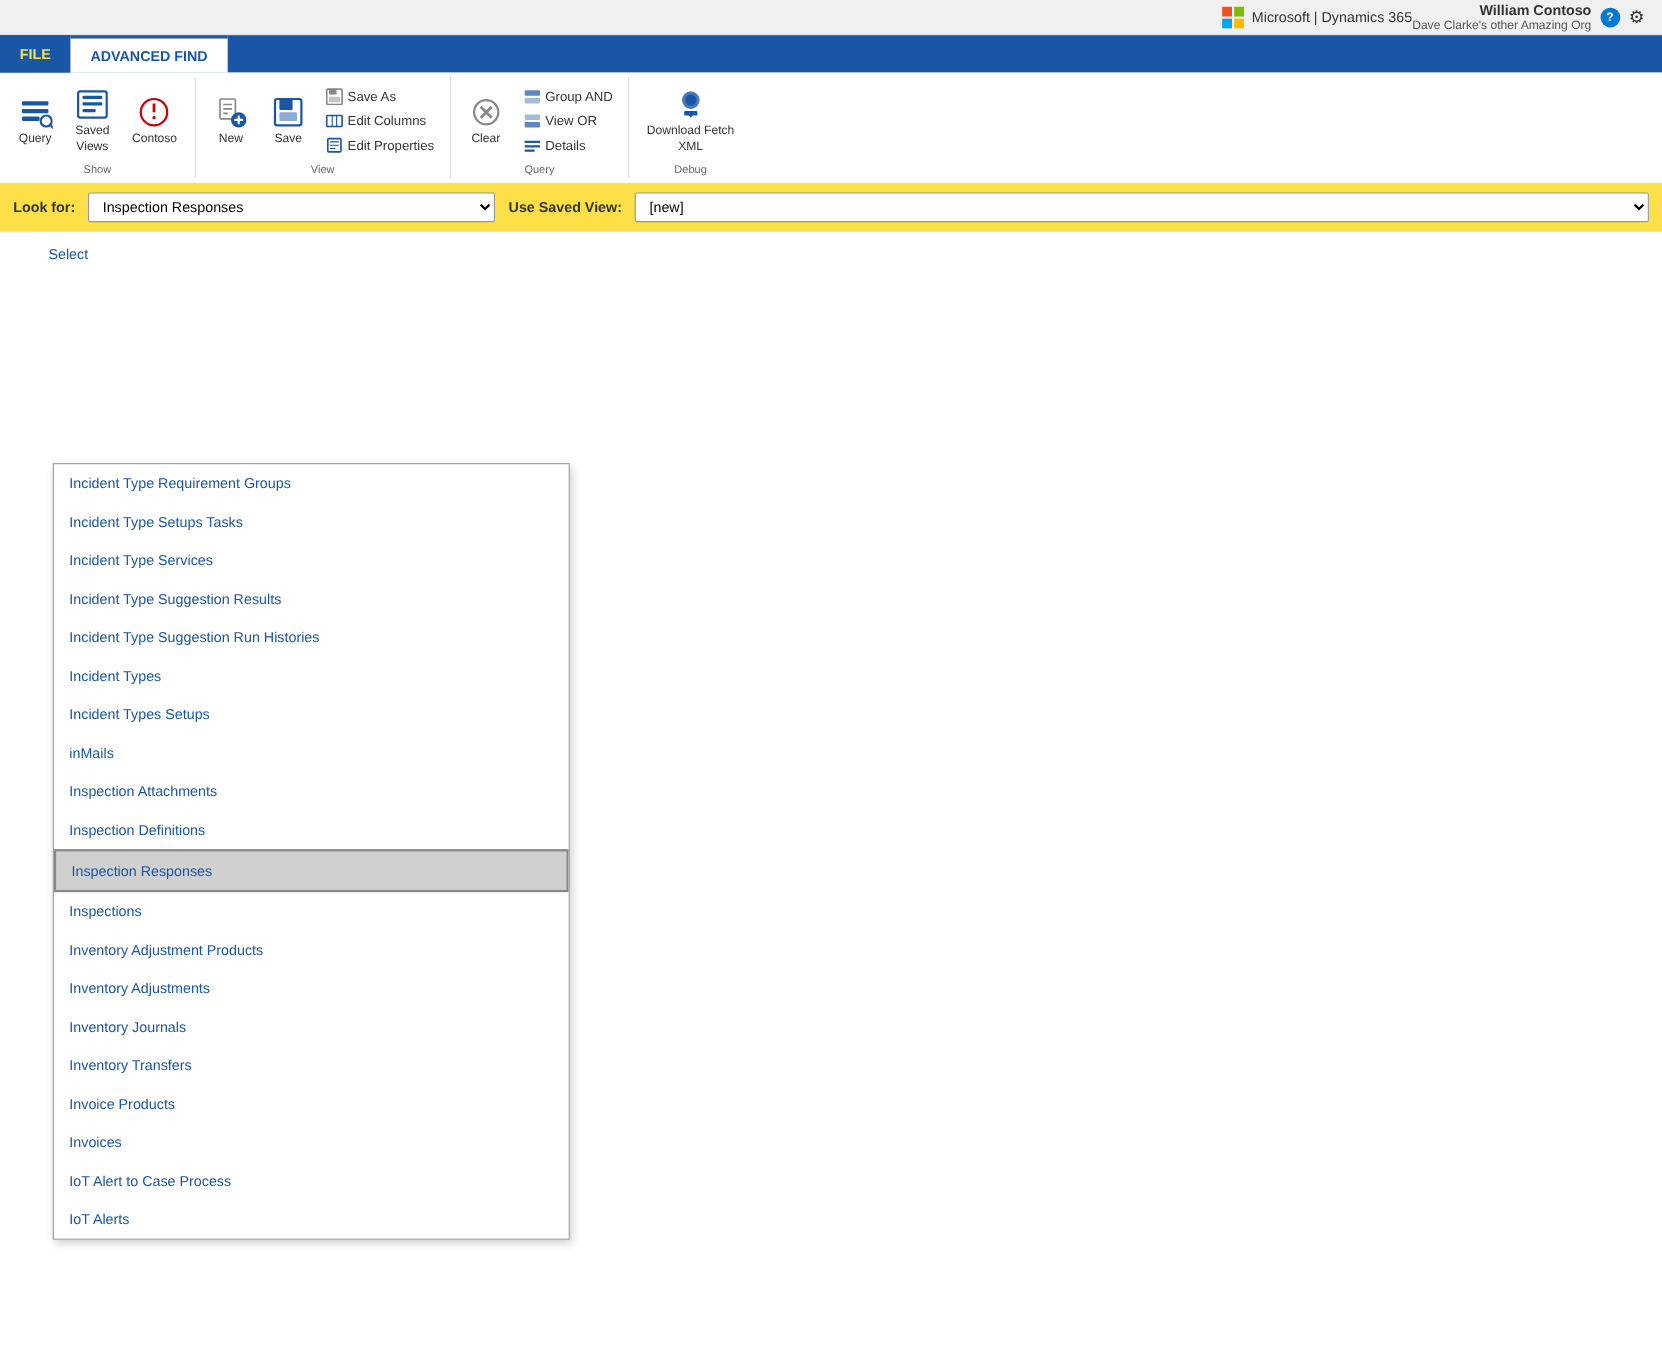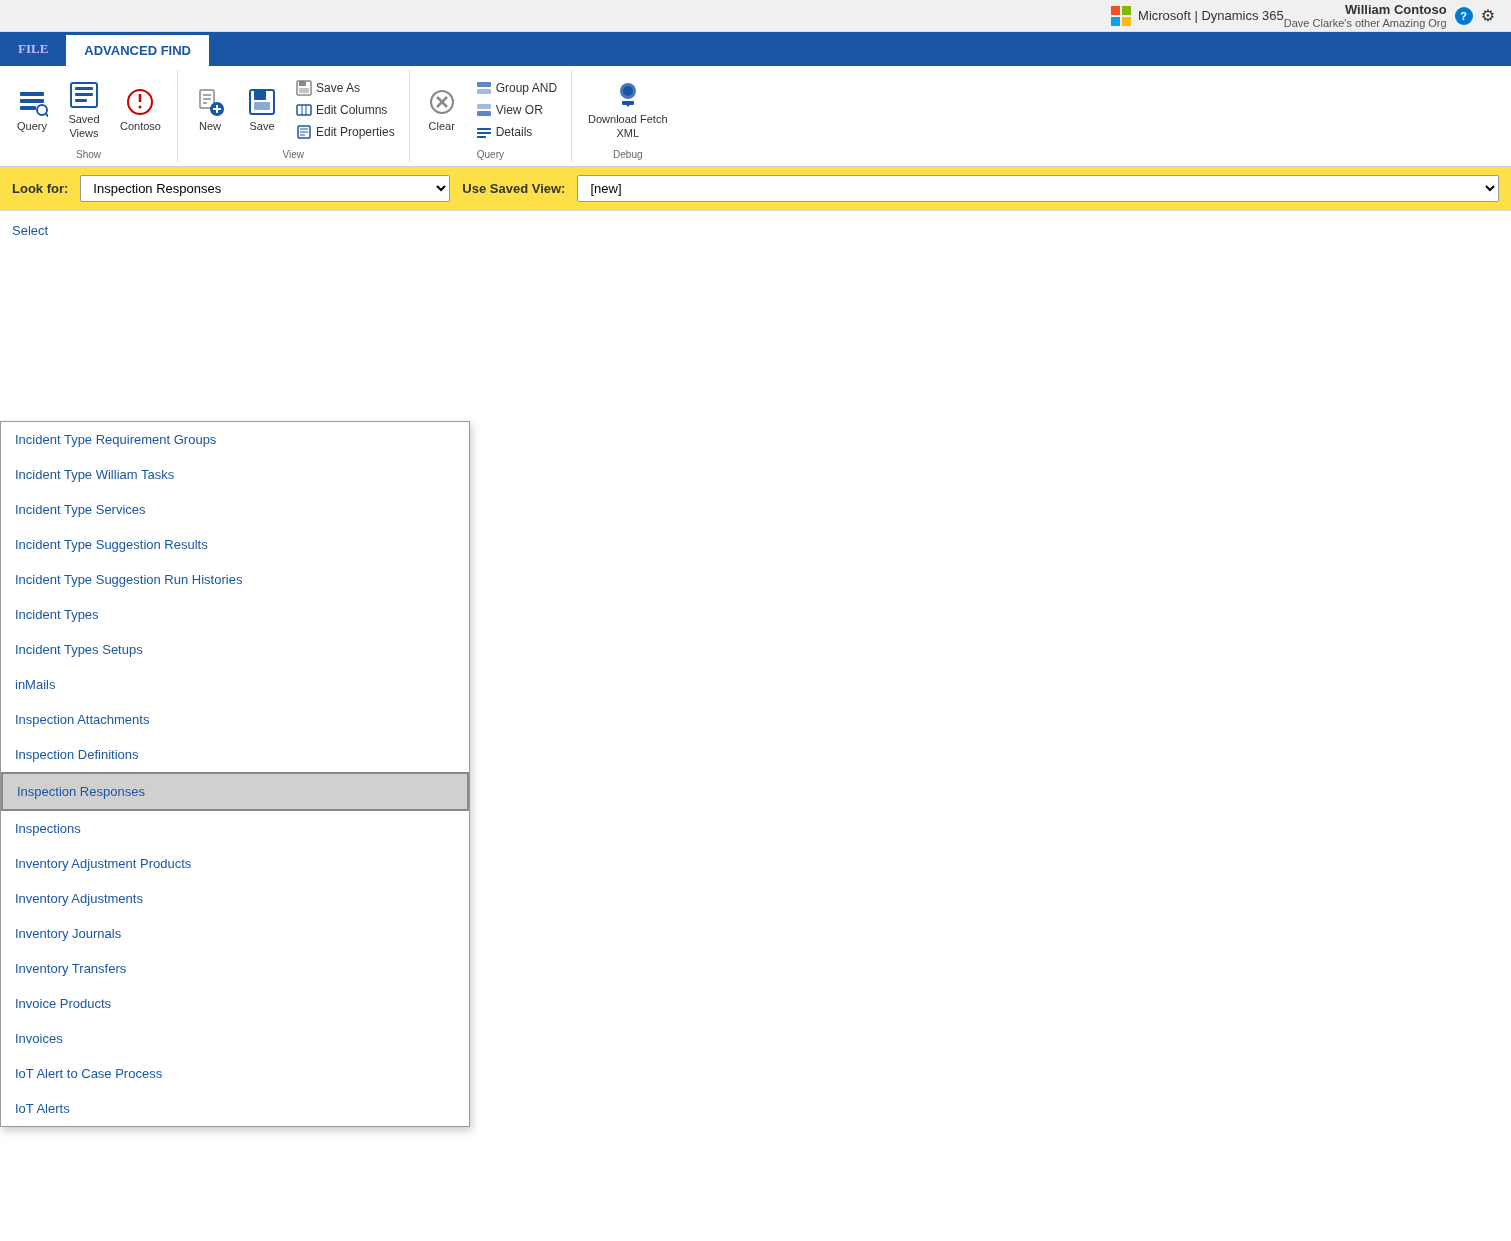--- a/index.html
+++ b/index.html
@@ -51,27 +51,26 @@
       border-bottom: 1px solid #ccc;
     }
     .ribbon-tabs {
       display: flex;
       align-items: center;
       background: #1a56a6;
       height: 34px;
     }
     .ribbon-tab-file {
       background: #1a56a6;
-      color: #c4b5fd;
+      color: #fde047;
       padding: 0 18px;
       height: 100%;
       display: flex; align-items: center;
       font-size: 13px; font-weight: 600;
       cursor: pointer;
-      font-family: Liberation Serif, serif;
     }
     .ribbon-tab-active {
       background: #fff;
       color: #1a56a6;
       padding: 0 18px;
       height: 100%;
       display: flex; align-items: center;
       font-size: 13px; font-weight: 600;
       border-top: 3px solid #1a56a6;
       cursor: pointer;
@@ -187,33 +186,34 @@
       border-radius: 2px;
       background: #fff;
     }
 
     
     .main-content {
       display: flex;
       flex-direction: column;
       padding: 12px;
       background: #fff;
+      margin-left: 32px;
     }
     .select-link {
       color: #1a56a6;
       text-decoration: none;
       font-size: 13px;
       cursor: pointer;
     }
 
     
     .dropdown-overlay {
       position: absolute;
       top: 210px;
-      left: 0;
+      left: 16px;
       width: 470px;
       background: #fff;
       border: 1px solid #999;
       box-shadow: 2px 4px 8px rgba(0,0,0,0.2);
       z-index: 100;
       max-height: 760px;
       overflow: hidden;
       display: flex;
       flex-direction: column;
     }
@@ -469,21 +469,21 @@
   <label class="savedview-label">Use Saved View:</label>
   <select class="savedview-select"><option value="[new]">[new]</option></select>
 </div>
 
 <div class="main-content" style="position:relative;">
   <a class="select-link">Select</a>
 
   <div class="dropdown-overlay">
     <div class="dropdown-list" id="dropdown-list">
     <div class="dropdown-item">Incident Type Requirement Groups</div>
-        <div class="dropdown-item">Incident Type William Tasks</div>
+        <div class="dropdown-item">Incident Type Setups Tasks</div>
         <div class="dropdown-item">Incident Type Services</div>
         <div class="dropdown-item">Incident Type Suggestion Results</div>
         <div class="dropdown-item">Incident Type Suggestion Run Histories</div>
         <div class="dropdown-item">Incident Types</div>
         <div class="dropdown-item">Incident Types Setups</div>
         <div class="dropdown-item">inMails</div>
         <div class="dropdown-item">Inspection Attachments</div>
         <div class="dropdown-item">Inspection Definitions</div>
         <div class="dropdown-item selected">Inspection Responses</div>
         <div class="dropdown-item">Inspections</div>

